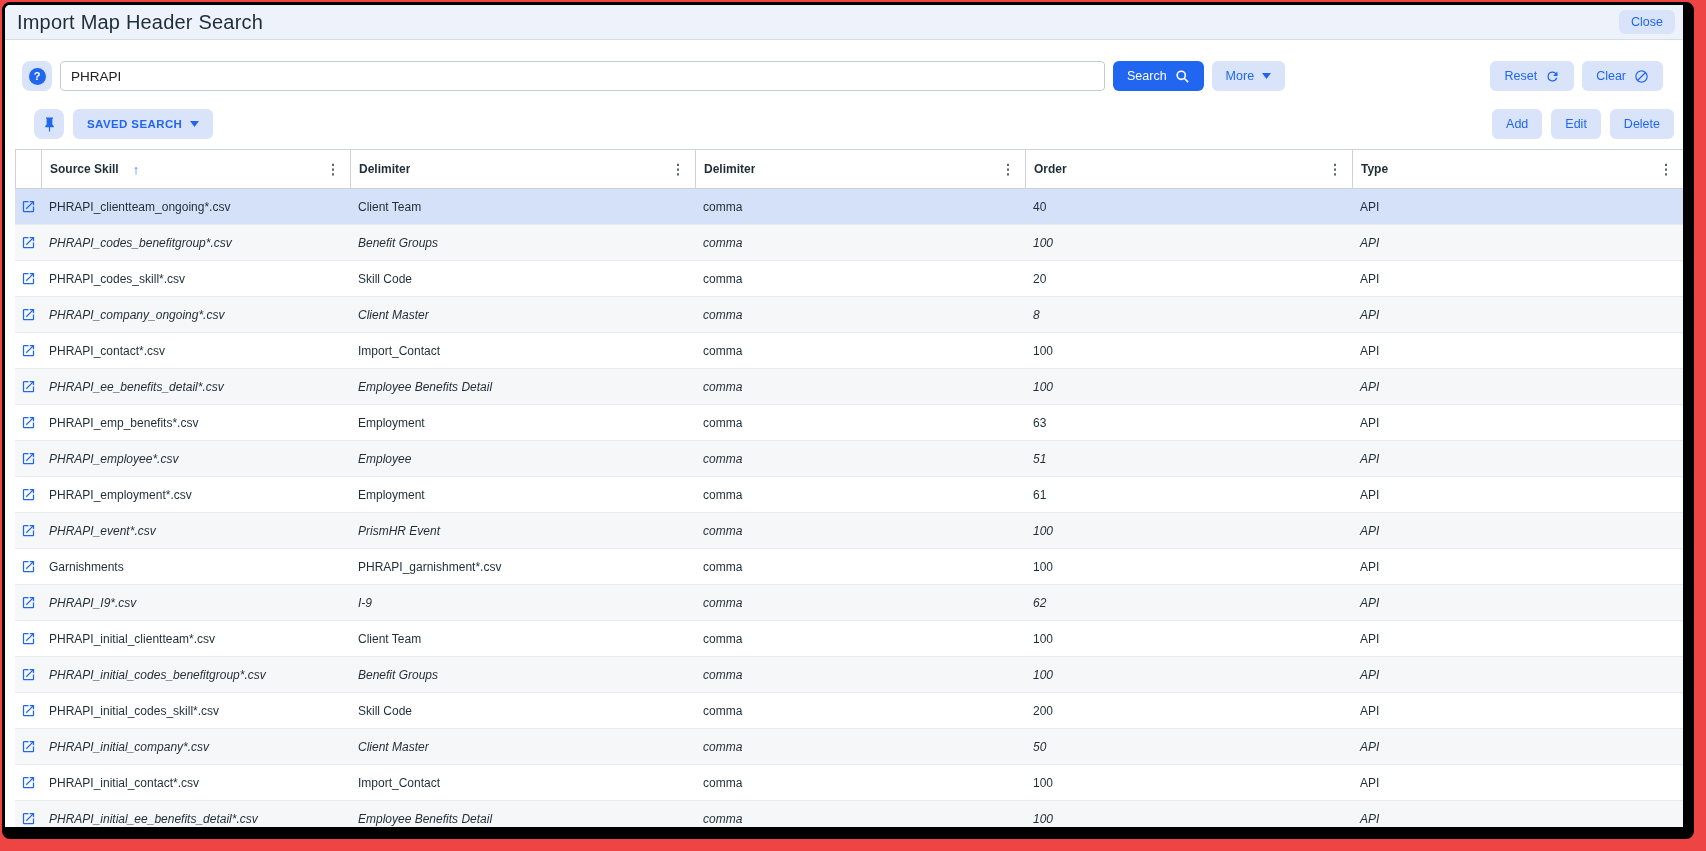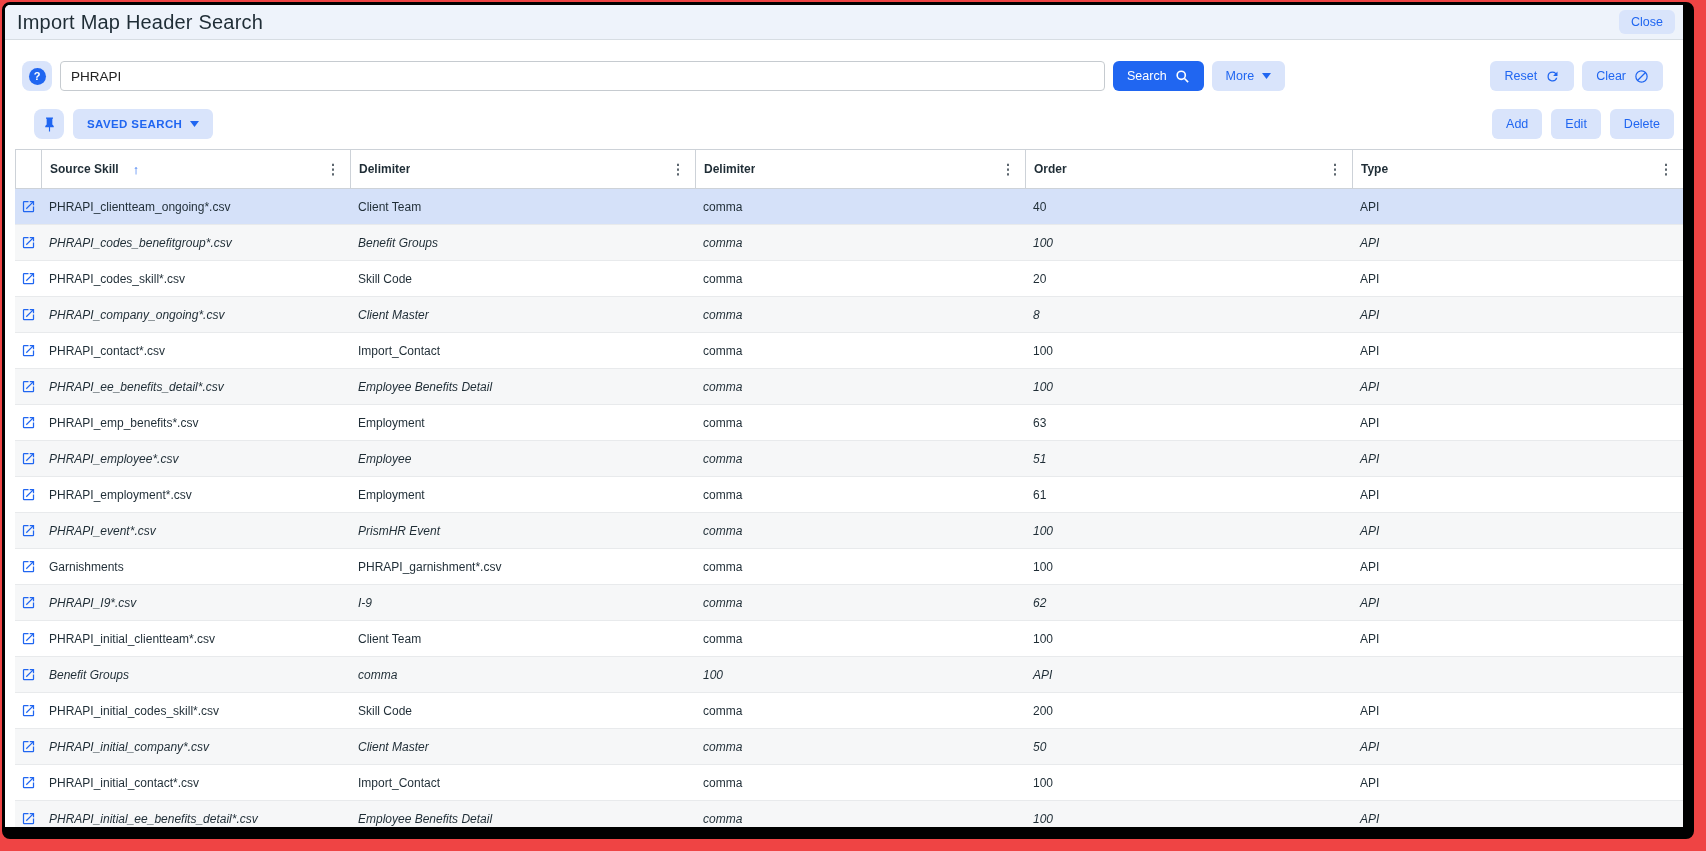--- a/index.html
+++ b/index.html
@@ -376,20 +376,21 @@
     <div class="td">100</div>
     <div class="td">API</div>
   </div>
 
   <div class="tr alt">
     <div class="td td-icon">
       <svg class="openlink" width="15" height="15" viewBox="0 0 24 24" fill="currentColor">
         <path d="M19 19H5V5h7V3H5a2 2 0 0 0-2 2v14a2 2 0 0 0 2 2h14a2 2 0 0 0 2-2v-7h-2v7zM14 3v2h3.59l-9.83 9.83 1.41 1.41L19 6.41V10h2V3h-7z"></path>
       </svg>
     </div>
+    <div class="td">PHRAPI_initial_codes_benefitgroup*.csv</div>
     <div class="td">Benefit Groups</div>
     <div class="td">comma</div>
     <div class="td">100</div>
     <div class="td">API</div>
   </div>
 
   <div class="tr">
     <div class="td td-icon">
       <svg class="openlink" width="15" height="15" viewBox="0 0 24 24" fill="currentColor">
         <path d="M19 19H5V5h7V3H5a2 2 0 0 0-2 2v14a2 2 0 0 0 2 2h14a2 2 0 0 0 2-2v-7h-2v7zM14 3v2h3.59l-9.83 9.83 1.41 1.41L19 6.41V10h2V3h-7z"></path>

